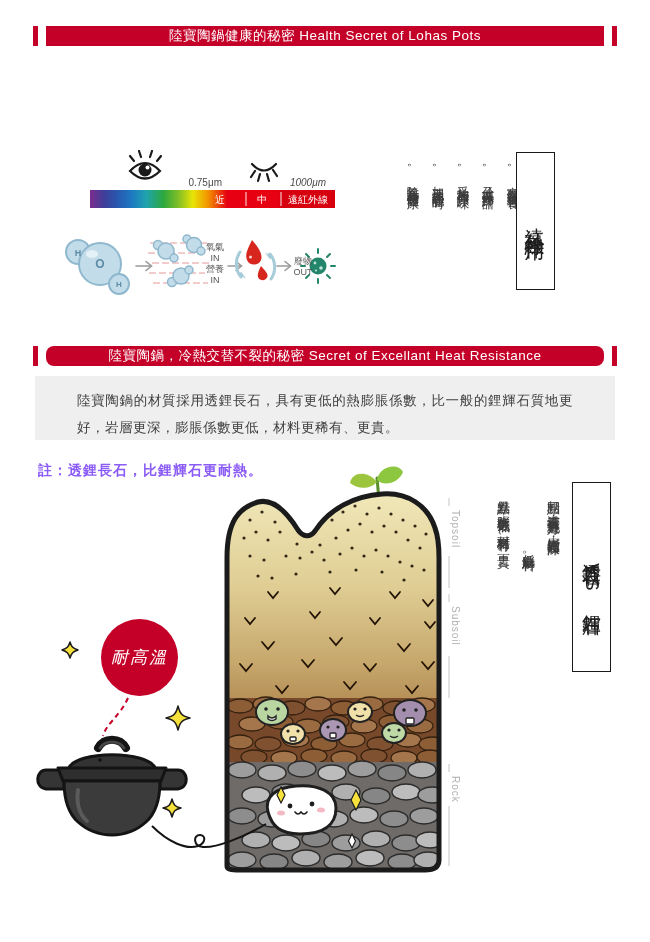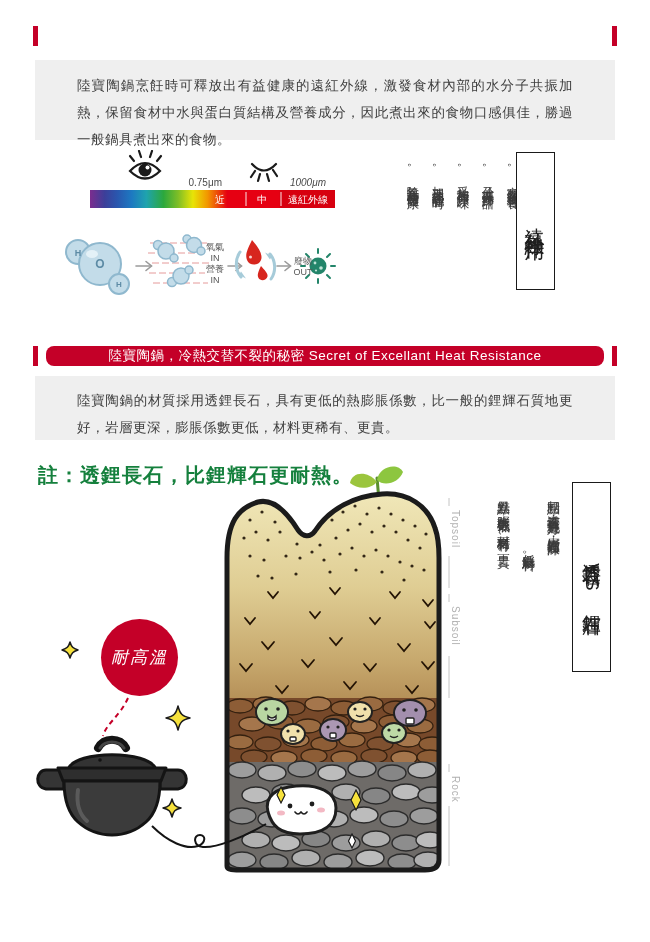--- a/index.html
+++ b/index.html
@@ -27,37 +27,37 @@
   .side-box{position:absolute;border:1px solid #1a1a1a;display:flex;align-items:center;justify-content:center;background:#fff;}
   .side-box .vcol{color:#1e1e1e;}
   .sbox1{left:516px;top:152px;width:37px;height:136px;}
   .sbox1 .vcol{font-size:20px;letter-spacing:3px;}
   .sbox2{left:572px;top:482px;width:37px;height:188px;}
   .sbox2 .vcol{font-size:19px;letter-spacing:2px;}
   .compare{left:494px;top:490px;height:256px;gap:7px;}
   .cmp-col{writing-mode:vertical-rl;text-orientation:mixed;font-size:13px;letter-spacing:1px;color:#3a3a3a;}
   .cmp-head{margin-bottom:12px;}
   .cmp-indent{padding-top:54px;}
-  .note{position:absolute;left:38px;top:462px;font-size:20px;font-weight:bold;color:#15803d;letter-spacing:1px;}
+  .note{position:absolute;left:38px;top:462px;font-size:14px;font-weight:bold;color:#8b5cf6;letter-spacing:1px;}
   .badge{position:absolute;left:101px;top:619px;width:77px;height:77px;border-radius:50%;
     background:#c40028;color:#fff;display:flex;align-items:center;justify-content:center;
     font-size:17px;letter-spacing:2px;font-style:italic;}
   .flow-label{position:absolute;font-size:9px;line-height:11px;color:#555;text-align:center;white-space:pre-line;}
 </style>
 </head>
 <body>
 
 <div class="page">
 
   <div class="tick" style="left:33px;top:26px;"></div>
+  <div class="banner-bar" style="top:26px;">
+    <span>陸寶陶鍋健康的秘密 Health Secret of Lohas Pots</span>
+  </div>
   <div class="tick" style="left:612px;top:26px;"></div>
 
-  <div class="gbox" style="top:60px;height:80px;">
-    <span>陸寶陶鍋烹飪時可釋放出有益健康的遠紅外線，激發食材內部的水分子共振加熱，保留食材中水與蛋白質結構及營養成分，因此煮出來的食物口感俱佳，勝過一般鍋具煮出來的食物。</span>
-  </div>
 
   <svg class="abs" style="left:0;top:150px;" width="400" height="160" viewBox="0 150 400 160">
 
     <g stroke="#1a1a1a" stroke-width="2.2" fill="none" stroke-linecap="round">
       <path d="M130,171 Q145,155 160,171 Q145,186 130,171 Z" fill="#fff"></path>
       <circle cx="145" cy="170" r="6.5" fill="#1a1a1a" stroke="none"></circle>
       <circle cx="147.5" cy="167.5" r="2" fill="#fff" stroke="none"></circle>
       <path d="M134,161 L130,156"></path>
         <path d="M141,157 L139,151"></path>
         <path d="M150,157 L152,151"></path>

